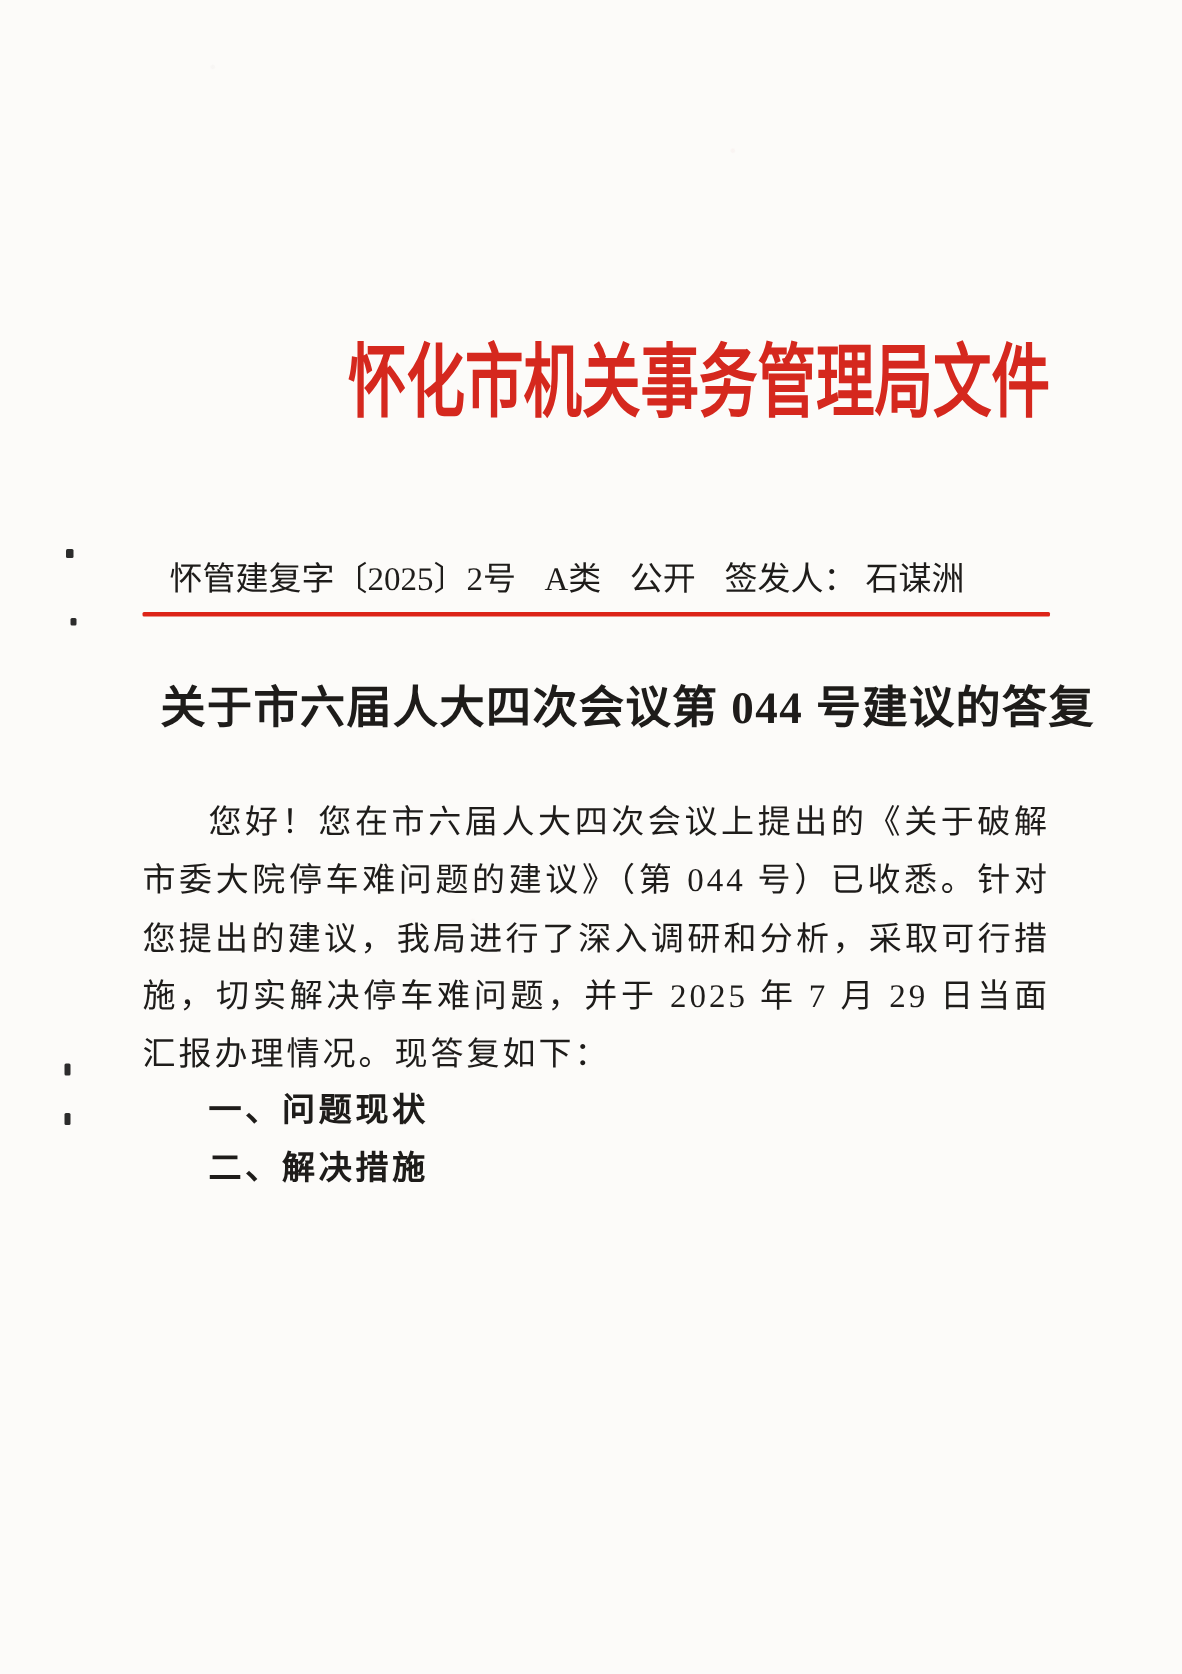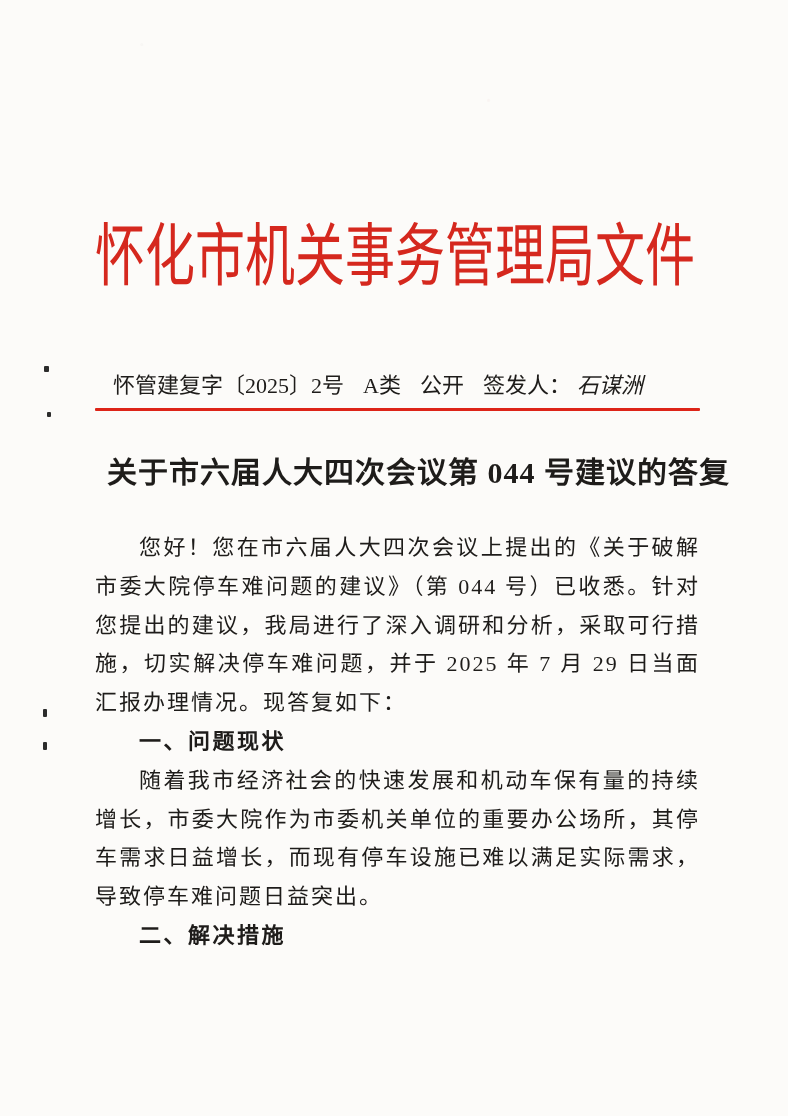--- a/index.html
+++ b/index.html
@@ -15,42 +15,42 @@
     overflow:hidden;
     font-family:"Liberation Serif","DejaVu Serif",serif;
     color:var(--text,#1e1c1a);
   }
   .content{padding:0 88px 0 95px;}
 
   
   .agency{
     margin:215px 0 0 0;
     height:70px;
-    display:flex;align-items:center;justify-content:flex-start;
-    font-size:50px;font-weight:400;
+    display:flex;align-items:center;justify-content:flex-end;
+    font-size:39px;font-weight:700;
     color:var(--header_red,#d5281e);
     white-space:nowrap;
   }
   .agency .stretch{
     display:inline-block;
     transform:scaleY(1.38);
     transform-origin:center;
     letter-spacing:0px;
   }
 
   
   .meta-row{
     margin-top:88px;
     padding-left:18px;
     display:flex;align-items:baseline;
     column-gap:19px;
     font-size:22px;line-height:26px;
     white-space:nowrap;
   }
-  .issuer-name{margin-left:6px;font-style:italic;}
+  .issuer-name{margin-left:6px;}
 
   .red-rule{
     margin-top:9px;
     height:3px;
     background:var(--rule_red,#dd2418);
     border-radius:1px;
   }
 
   .doc-title{
     margin:42px 0 0 12px;
@@ -63,21 +63,21 @@
 
   .body{margin-top:36px;font-size:22px;line-height:38.8px;}
   .para,.salutation{
     margin:0;
     text-align:justify;
     text-justify:inter-ideograph;
     letter-spacing:2px;
   }
   .indent{text-indent:2em;}
   .heading,.lead{
-    font-family:Liberation Sans, sans-serif;
+    font-family:Liberation Mono, monospace;
     font-weight:700;
     letter-spacing:2.5px;
   }
 
   
   .edge-mark{position:absolute;background:#2c2c2c;border-radius:1px;}
   .m1{left:44px;top:366px;width:5px;height:6px;}
   .m2{left:47px;top:412px;width:4px;height:5px;}
   .m3{left:43px;top:709px;width:4px;height:8px;}
   .m4{left:43px;top:742px;width:4px;height:8px;}
@@ -106,18 +106,17 @@
       </span>
     </div>
 
     <div class="red-rule"></div>
 
     <h2 class="doc-title">关于市六届人大四次会议第 044 号建议的答复</h2>
 
     <div class="body">
       <p class="para indent">您好！您在市六届人大四次会议上提出的《关于破解市委大院停车难问题的建议》（第 044 号）已收悉。针对您提出的建议，我局进行了深入调研和分析，采取可行措施，切实解决停车难问题，并于 2025 年 7 月 29 日当面汇报办理情况。现答复如下：</p>
       <p class="para indent heading">一、问题现状</p>
-      <p class="para indent">随着我市经济社会的快速发展和机动车保有量的持续增长，市委大院作为市委机关单位的重要办公场所，其停车需求日益增长，而现有停车设施已难以满足实际需求，导致停车难问题日益突出。</p>
       <p class="para indent heading">二、解决措施</p>
     </div>
 
   </div>
 </div>
 
 </body></html>

